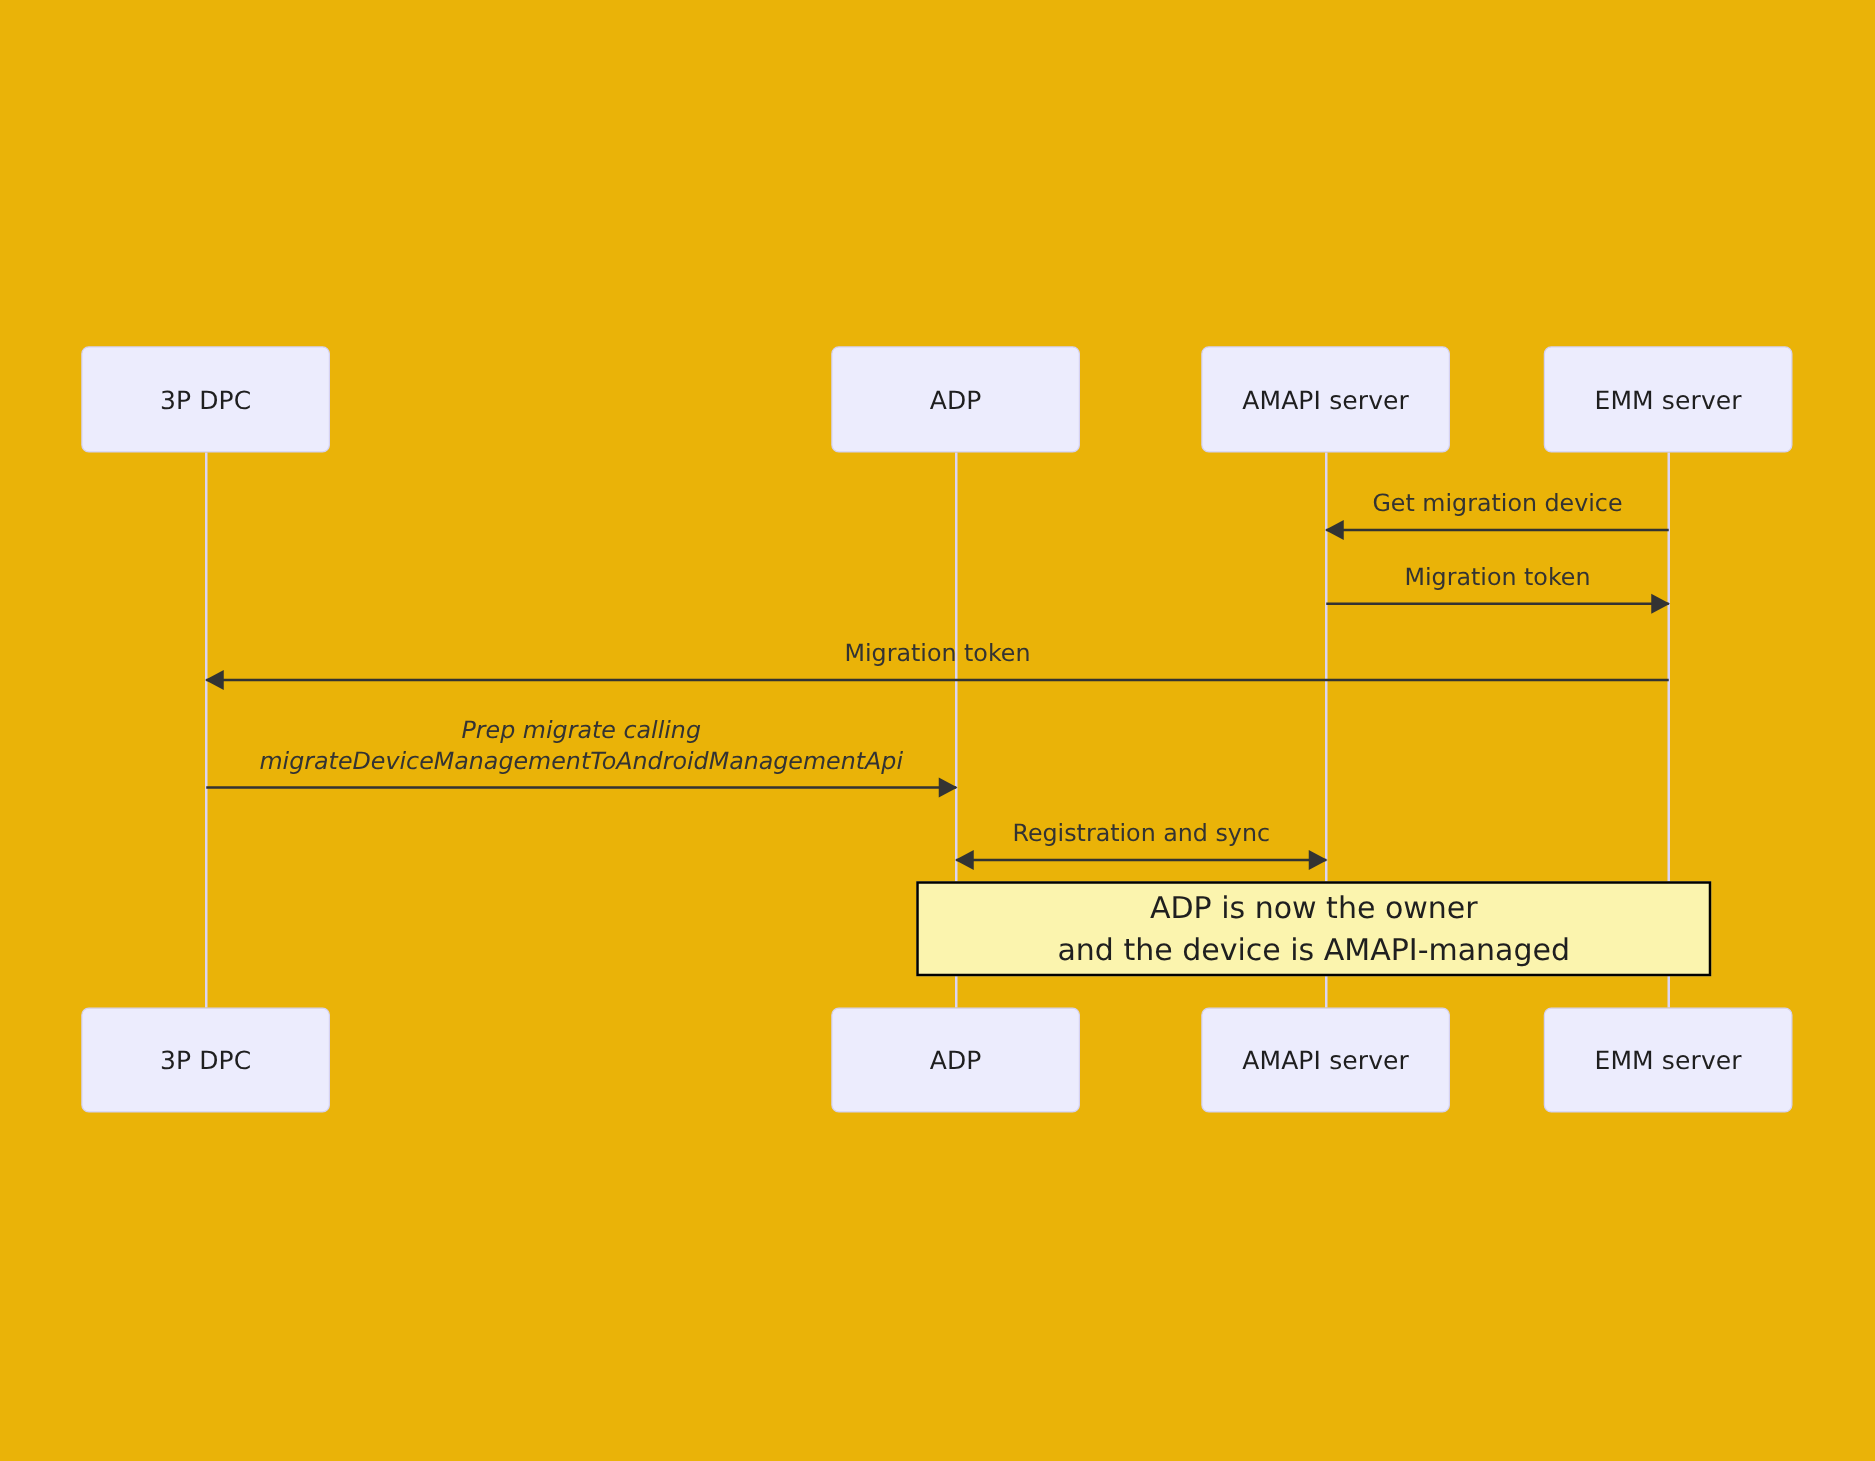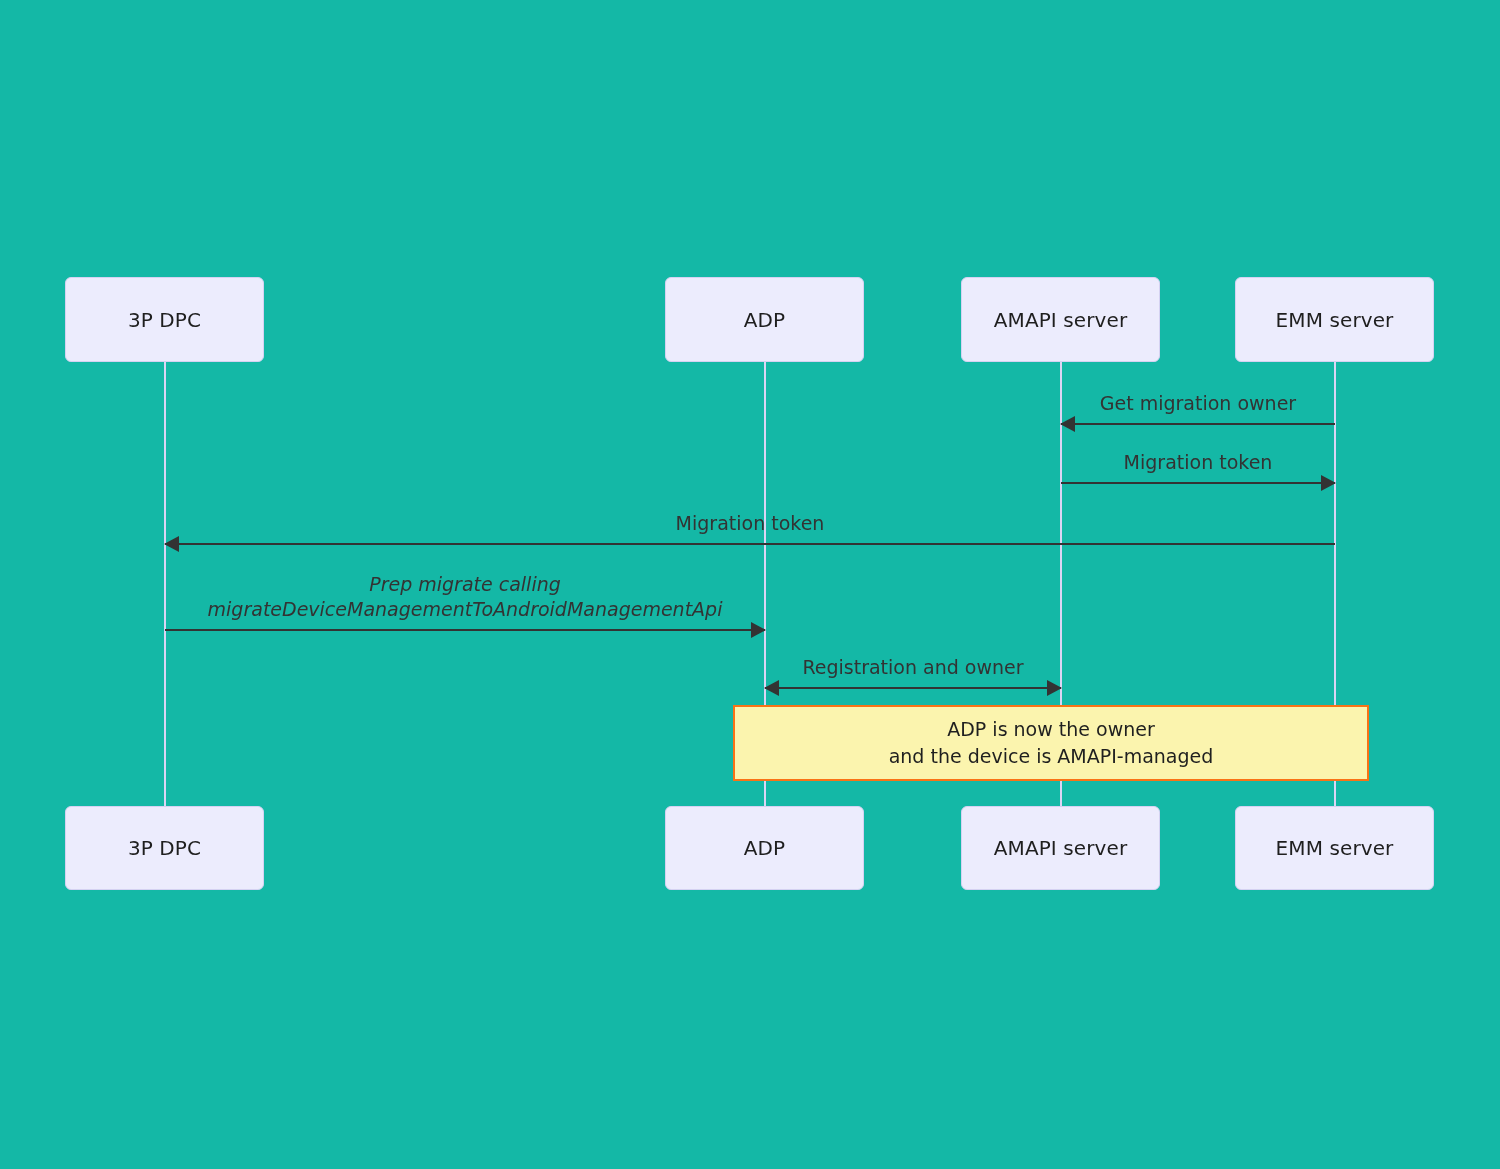--- a/index.html
+++ b/index.html
@@ -8,21 +8,21 @@
     background: #ffffff;
   }
   body {
     font-family: "DejaVu Sans", sans-serif;
     color: #333333;
   }
   #canvas {
     position: relative;
     width: 1500px;
     height: 1169px;
-    background: #14b8a6;
+    background: #eab308;
     overflow: hidden;
   }
 
   
   .participant {
     position: absolute;
     box-sizing: border-box;
     background: #ececfd;
     border: 1px solid #d5d2f2;
     border-radius: 6px;
@@ -84,26 +84,26 @@
     line-height: 1.32;
     white-space: pre;
     z-index: 2;
   }
 
   
   .note {
     position: absolute;
     box-sizing: border-box;
     background: #fbf4ae;
-    border: 2px solid #f97316;
+    border: 2px solid #000000;
     display: flex;
     align-items: center;
     justify-content: center;
     text-align: center;
-    font-size: 19px;
+    font-size: 24px;
     color: #1f1f1f;
     line-height: 1.42;
     white-space: pre;
     z-index: 4;
   }
 </style>
 </head>
 <body>
 
 <div id="canvas">
@@ -122,21 +122,21 @@
   <div class="participant" style="left:961px; top:277px; width:199px; height:85px;">
     <span>AMAPI server</span>
   </div>
   <div class="participant" style="left:1235px; top:277px; width:199px; height:85px;">
     <span>EMM server</span>
   </div>
 
   <div class="message" style="left:1061px; top:423px; width:274px;">
     <div class="line"></div>
     <div class="arrowhead left"></div>
-    <div class="msg-label">Get migration owner</div>
+    <div class="msg-label">Get migration device</div>
   </div>
 
   <div class="message" style="left:1061px; top:482px; width:274px;">
     <div class="line"></div>
     <div class="arrowhead right"></div>
     <div class="msg-label">Migration token</div>
   </div>
 
   <div class="message" style="left:165px; top:543px; width:1170px;">
     <div class="line"></div>
@@ -148,21 +148,21 @@
     <div class="line"></div>
     <div class="arrowhead right"></div>
     <div class="msg-label">Prep migrate calling
 migrateDeviceManagementToAndroidManagementApi</div>
   </div>
 
   <div class="message" style="left:765px; top:687px; width:296px;">
     <div class="line"></div>
     <div class="arrowhead left"></div>
     <div class="arrowhead right"></div>
-    <div class="msg-label">Registration and owner</div>
+    <div class="msg-label">Registration and sync</div>
   </div>
 
   <div class="note" style="left:733px; top:705px; width:636px; height:76px;">
     <span>ADP is now the owner
 and the device is AMAPI-managed</span>
   </div>
 
   <div class="participant" style="left:65px; top:806px; width:199px; height:84px;">
     <span>3P DPC</span>
   </div>

